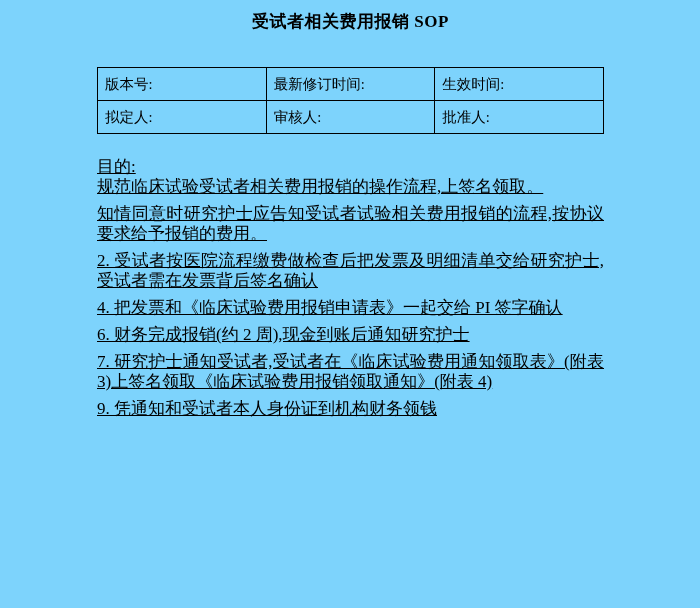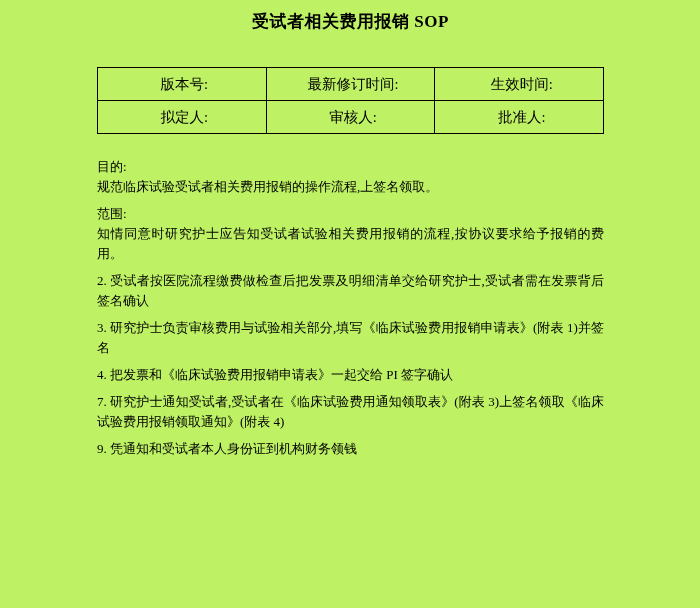--- a/index.html
+++ b/index.html
@@ -4,21 +4,21 @@
 <style>
   html, body {
     margin: 0;
     padding: 0;
     background: #ffffff;
   }
   .page {
     position: relative;
     width: 700px;
     height: 608px;
-    background: #bef264;
+    background: #7dd3fc;
     color: #000000;
     font-family: "Liberation Serif", "DejaVu Serif", serif;
     overflow: hidden;
   }
   .content {
     position: absolute;
     left: 97px;
     top: 0;
     width: 507px;
   }
@@ -37,27 +37,27 @@
     margin-top: 34px;
   }
   table.meta-table td {
     border: 1px solid #000000;
     height: 32px;
     padding: 0 2px 0 7px;
     font-size: 14.5px;
     vertical-align: middle;
     white-space: nowrap;
     overflow: hidden;
-    text-align: center;
   }
   .body-text {
     margin-top: 23px;
-    font-size: 13px;
+    font-size: 17px;
     line-height: 20px;
     text-align: justify;
+    text-decoration: underline;
   }
   .para {
     margin: 0 0 7px 0;
   }
   .para div {
     text-align: justify;
   }
 </style>
 </head>
 <body>
@@ -83,26 +83,25 @@
     </table>
 
     <div class="body-text">
 
       <div class="para">
         <div>目的:</div>
         <div>规范临床试验受试者相关费用报销的操作流程,上签名领取。</div>
       </div>
 
       <div class="para">
-        <div>范围:</div>
         <div>知情同意时研究护士应告知受试者试验相关费用报销的流程,按协议要求给予报销的费用。</div>
       </div>
 
 
       <div class="para">2. 受试者按医院流程缴费做检查后把发票及明细清单交给研究护士,受试者需在发票背后签名确认</div>
-      <div class="para">3. 研究护士负责审核费用与试验相关部分,填写《临床试验费用报销申请表》(附表 1)并签名</div>
       <div class="para">4. 把发票和《临床试验费用报销申请表》一起交给 PI 签字确认</div>
+      <div class="para">6. 财务完成报销(约 2 周),现金到账后通知研究护士</div>
       <div class="para">7. 研究护士通知受试者,受试者在《临床试验费用通知领取表》(附表 3)上签名领取《临床试验费用报销领取通知》(附表 4)</div>
       <div class="para">9. 凭通知和受试者本人身份证到机构财务领钱</div>
 
     </div>
   </div>
 </div>
 
 </body></html>

